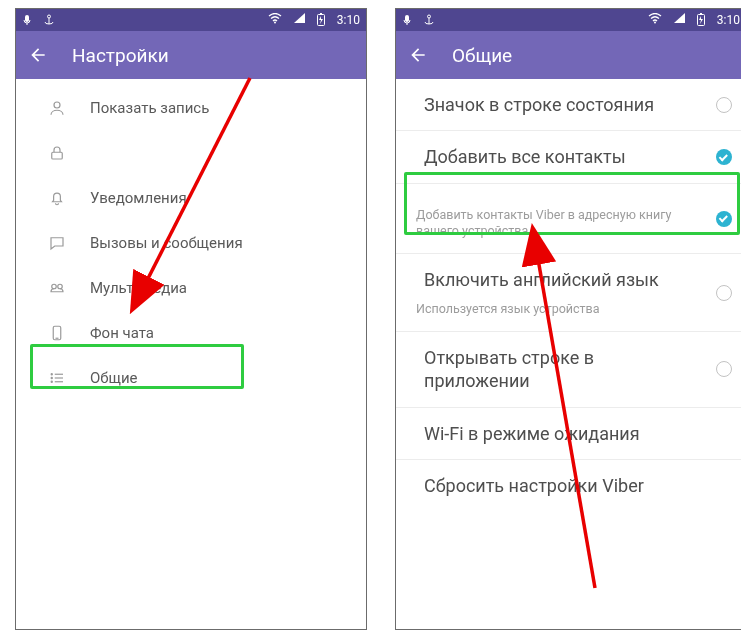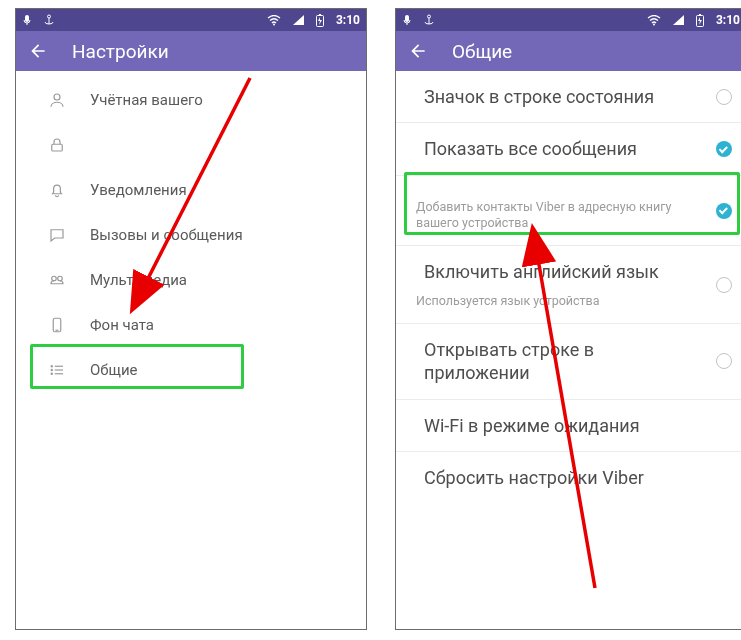--- a/index.html
+++ b/index.html
@@ -25,26 +25,26 @@
   .status-bar {
     height: 22px;
     background: #4f4690;
     color: #fff;
     display: flex;
     align-items: center;
     justify-content: space-between;
     padding: 0 6px;
     font-size: 12px;
   }
-  .status-left, .status-right { display: flex; align-items: center; gap: 12px; font-weight: bold; }
+  .status-left, .status-right { display: flex; align-items: flex-start; gap: 12px; }
   .status-right svg, .status-left svg { display:block; }
 
   
   .app-header {
-    height: 40px;
+    height: 48px;
     background: #7367b7;
     color: #fff;
     display: flex;
     align-items: center;
     padding: 0 12px;
     font-size: 19px;
     font-weight: 400;
   }
   .app-header .back { margin-right: 24px; display:flex; }
 
@@ -160,21 +160,21 @@
 
   <div class="settings-list">
 
     <div class="settings-item">
       <span class="icon">
         <svg width="18" height="18" viewBox="0 0 24 24" fill="none" stroke="currentColor" stroke-width="1.6">
             <circle cx="12" cy="8" r="4"></circle>
             <path d="M4 21c0-4 4-6 8-6s8 2 8 6"></path>
           </svg>
       </span>
-      <span>Учётная вашего</span>
+      <span>Показать запись</span>
     </div>
 
     <div class="settings-item">
       <span class="icon">
         <svg width="18" height="18" viewBox="0 0 24 24" fill="none" stroke="currentColor" stroke-width="1.6">
             <rect x="5" y="11" width="14" height="9" rx="1.5"></rect>
             <path d="M8 11V8a4 4 0 0 1 8 0v3"></path>
           </svg>
       </span>
     </div>
@@ -283,21 +283,21 @@
   </div>
 
   <div class="general-list">
 
     <div class="general-item">
       <div class="title">Значок в строке состояния</div>
       <span class="radio"></span>
     </div>
 
     <div class="general-item">
-      <div class="title">Показать все сообщения</div>
+      <div class="title">Добавить все контакты</div>
       <span class="radio on"></span>
     </div>
 
     <div class="general-item">
       <div class="subtitle">Добавить контакты Viber в адресную книгу вашего устройства</div>
       <span class="radio on"></span>
     </div>
 
     <div class="general-item">
       <div class="title">Включить английский язык</div>

